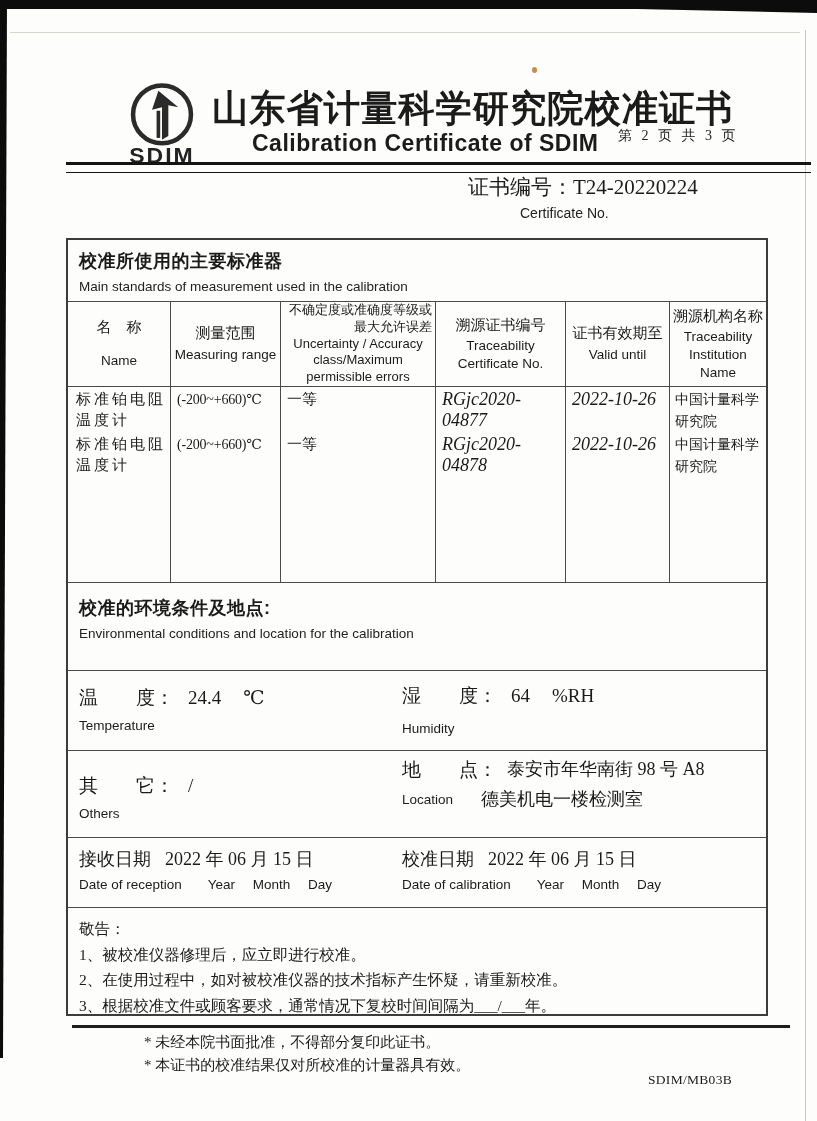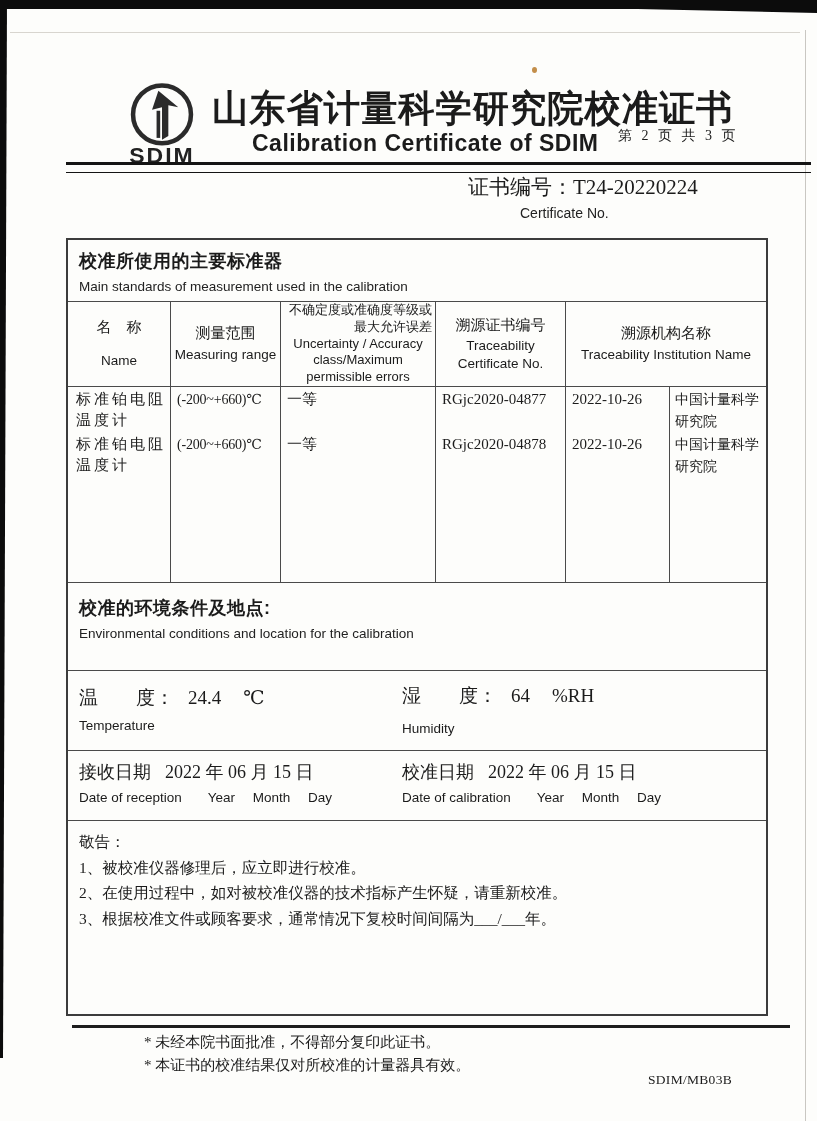--- a/index.html
+++ b/index.html
@@ -53,21 +53,21 @@
   .hcell{display:flex;flex-direction:column;justify-content:center;text-align:center;
     padding:4px 3px;line-height:1.3;}
   .hcell .cn{font-size:15px;}
   .hcell .en{font-family:"Liberation Sans","DejaVu Sans",sans-serif;font-size:13.5px;margin-top:2px;}
   .col.w2 .cn{font-size:13px;text-align:right;}
   .col.w2 .en{font-size:13px;margin-top:0;}
   .bcell{height:45px;box-sizing:border-box;padding:2px 6px;font-size:15px;line-height:21px;overflow:visible;}
   .bcell.name{letter-spacing:3px;padding-left:8px;padding-right:4px;}
   .bcell.range{font-size:14px;letter-spacing:-.2px;}
   .bcell.inst{font-size:14px;line-height:22px;padding:2px 5px;}
-  .bcell.mono{font-size:15px;}
+  .bcell.mono{font-size:18px;font-style:italic;}
   
   .sec-env{height:88px;padding:13px 0 0 11px;}
   .sec-row{position:relative;}
   .sec-th{height:80px;}
   .sec-oth{height:87px;}
   .sec-dates{height:70px;}
   .blk{position:absolute;}
   .cnline{font-size:19px;white-space:nowrap;}
   .cnline .val{margin-left:14px;}
   .cnline .unit{margin-left:22px;}
@@ -134,20 +134,24 @@
         <div class="en">Measuring range</div>
       </div>
       <div class="col w2 hcell">
         <div class="cn">不确定度或准确度等级或最大允许误差</div>
         <div class="en">Uncertainty / Accuracy class/Maximum permissible errors</div>
       </div>
       <div class="col w3 hcell">
         <div class="cn">溯源证书编号</div>
         <div class="en">Traceability Certificate No.</div>
       </div>
+      <div class="col w4 hcell">
+        <div class="cn">证书有效期至</div>
+        <div class="en">Valid until</div>
+      </div>
       <div class="col w5 hcell">
         <div class="cn">溯源机构名称</div>
         <div class="en">Traceability Institution Name</div>
       </div>
     </div>
 
     <div class="sec std-body">
       <div class="col w0">
         <div class="bcell name">标准铂电阻温度计</div>
         <div class="bcell name">标准铂电阻温度计</div>
@@ -187,20 +191,38 @@
         <div class="enline">Temperature</div>
       </div>
       <div class="blk" style="left:334px;top:12px;">
         <div class="cnline">
           <span>湿　　度：</span><span class="val">64</span><span class="unit">%RH</span>
         </div>
         <div class="enline" style="margin-top:12px;">Humidity</div>
       </div>
     </div>
 
+    <div class="sec sec-row sec-oth">
+      <div class="blk" style="left:11px;top:22px;">
+        <div class="cnline">
+          <span>其　　它：</span><span class="val">/</span>
+        </div>
+        <div class="enline">Others</div>
+      </div>
+      <div class="blk" style="left:334px;top:6px;">
+        <div class="loc-row">
+          <span class="cnline">地　　点：</span>
+          <span class="loc-val">泰安市年华南街 98 号 A8</span>
+        </div>
+        <div class="loc-row">
+          <span class="loc-en">Location</span>
+          <span class="loc-val2">德美机电一楼检测室</span>
+        </div>
+      </div>
+    </div>
 
     <div class="sec sec-row sec-dates">
       <div class="blk" style="left:11px;top:9px;">
         <div class="date-cn">
           <span>接收日期</span><span class="val">2022 年 06 月 15 日</span>
         </div>
         <div class="date-en">
           <span>Date of reception</span><span class="units">Year Month Day</span>
         </div>
       </div>

